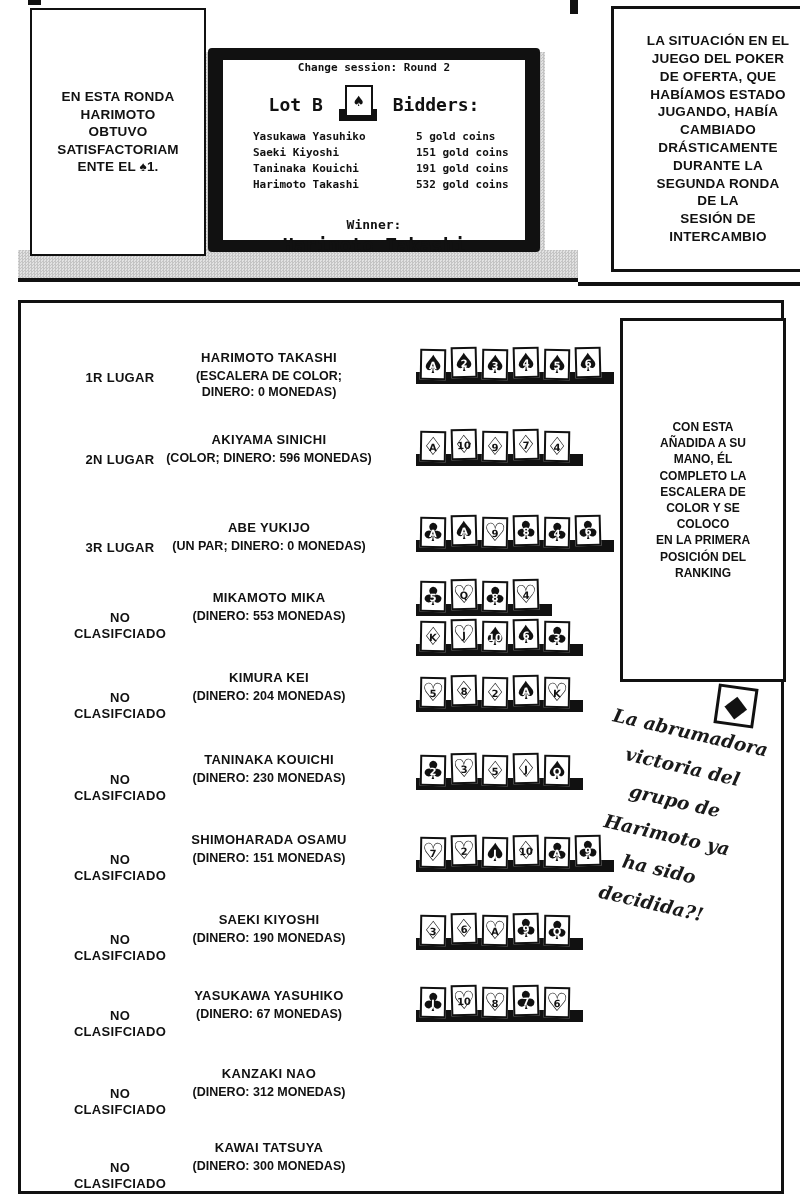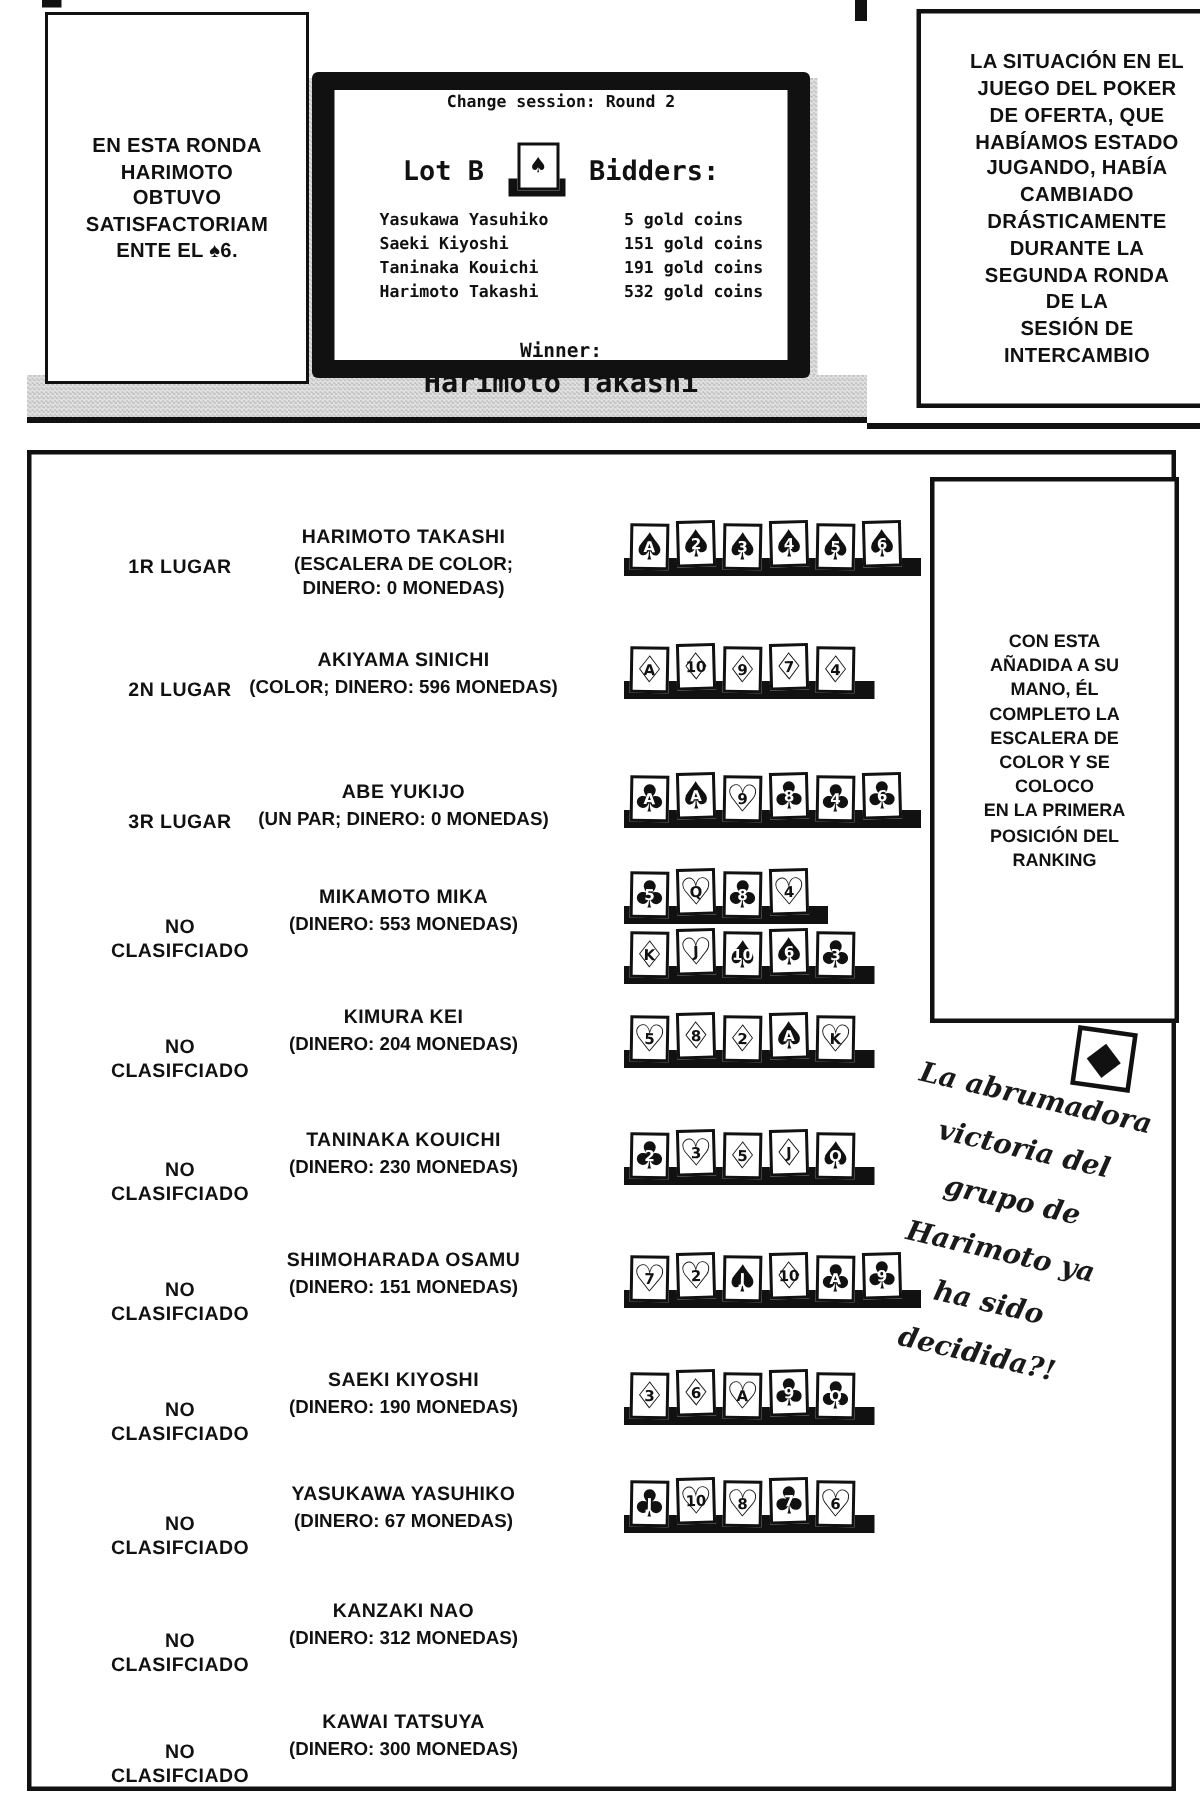--- a/index.html
+++ b/index.html
@@ -12,21 +12,21 @@
   .tick{background:#111;}
   .bubble-left{left:30px;top:8px;width:172px;height:244px;background:#fff;border:2.5px solid #111;
         z-index:5;display:flex;align-items:center;justify-content:center;text-align:center;
         font-weight:bold;font-size:13.5px;line-height:1.3;white-space:pre-line;letter-spacing:.2px;}
   .monitor-side{left:185px;top:52px;width:360px;height:202px;z-index:1;}
   .gray-strip{left:18px;top:250px;width:560px;height:28px;z-index:2;border-bottom:4px solid #111;}
   .monitor{left:208px;top:48px;width:332px;height:204px;background:#111;border-radius:4px;z-index:3;}
   .screen{position:absolute;left:15px;top:12px;right:15px;bottom:12px;background:#fff;
         font-family:"DejaVu Sans Mono",monospace;font-weight:bold;}
   .screen-header{text-align:center;font-size:11px;padding-top:1px;}
-  .lot-row{display:flex;align-items:center;justify-content:center;gap:16px;margin-top:20px;height:40px;}
+  .lot-row{display:flex;align-items:center;justify-content:center;gap:16px;margin-top:10px;height:40px;}
   .lot-label,.bidders-label{font-size:18px;}
   .lot-card-icon{position:relative;width:38px;height:38px;display:inline-block;}
   .lot-card-icon .pedestal{position:absolute;left:0;right:0;bottom:2px;height:12px;background:#111;}
   .lot-card-icon .lot-card{position:absolute;left:6px;top:0;width:24px;height:28px;background:#fff;
         border:2px solid #111;display:flex;align-items:center;justify-content:center;font-size:17px;}
   .bidder-grid{margin-top:6px;padding-left:30px;display:grid;grid-template-columns:163px auto;
         row-gap:3px;font-size:11px;}
   .winner-label{text-align:center;font-size:13px;margin-top:26px;}
   .winner-name{text-align:center;font-size:19px;margin-top:2px;}
   .caption-right{left:611px;top:6px;width:208px;height:260px;border:3px solid #111;background:#fff;
@@ -102,21 +102,21 @@
       </div>
       <div class="winner-label">Winner:</div>
       <div class="winner-name">Harimoto Takashi</div>
     </div>
   </div>
 
   <div class="abs bubble-left">EN ESTA RONDA
 HARIMOTO
 OBTUVO
 SATISFACTORIAM
-ENTE EL ♠6.</div>
+ENTE EL ♠1.</div>
   <div class="abs caption-right">LA SITUACIÓN EN EL
 JUEGO DEL POKER
 DE OFERTA, QUE
 HABÍAMOS ESTADO
 JUGANDO, HABÍA
 CAMBIADO
 DRÁSTICAMENTE
 DURANTE LA
 SEGUNDA RONDA
 DE LA

